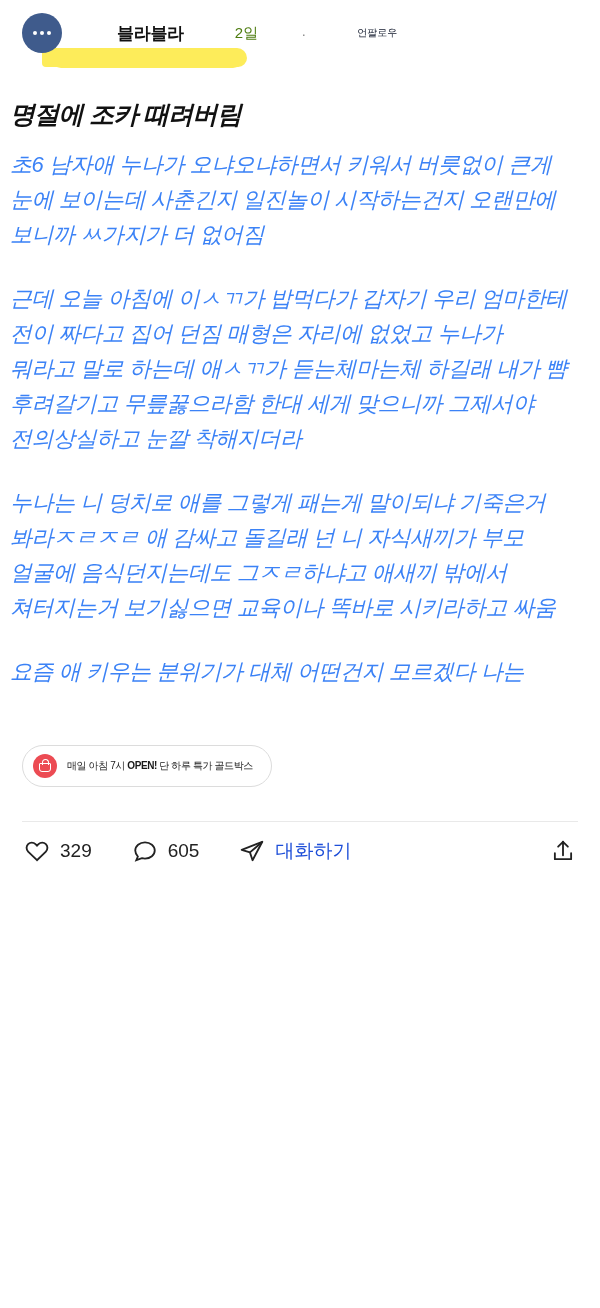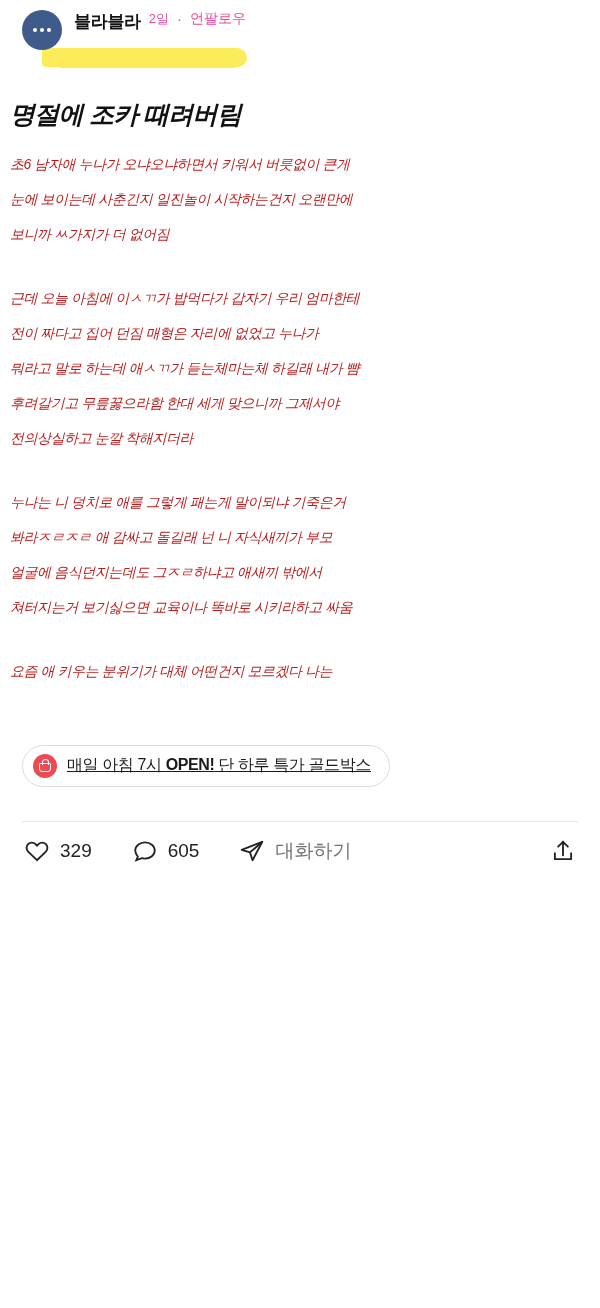--- a/index.html
+++ b/index.html
@@ -19,24 +19,25 @@
     min-height: 1308px;
     box-sizing: border-box;
     position: relative;
     background: #ffffff;
     overflow: hidden;
   }
 
   
   .post-header {
     display: flex;
-    align-items: flex-start;
+    align-items: center;
     padding: 10px 36px 0 22px;
     height: 56px;
     box-sizing: border-box;
+    gap: 43px;
   }
   .avatar {
     width: 40px;
     height: 40px;
     border-radius: 50%;
     background: #3f5b8c;
     position: relative;
     flex: 0 0 auto;
     margin-right: 12px;
     display: flex;
@@ -55,32 +56,31 @@
     background: #ffffff;
   }
   .author {
     font-size: 17px;
     font-weight: 700;
     color: #111111;
     margin-right: 8px;
     letter-spacing: -0.3px;
   }
   .timestamp {
-    font-size: 13px;
-    color: #ec4899;
-    margin-right: 8px;
+    font-size: 15px;
+    color: #4d7c0f;
   }
   .dot-sep {
     font-size: 15px;
     color: #8e8e8e;
     margin-right: 8px;
   }
   .unfollow {
-    font-size: 14px;
-    color: #ec4899;
+    font-size: 10px;
+    color: #0f172a;
     font-weight: 400;
   }
 
   
   .highlight-stroke {
     position: absolute;
     left: 42px;
     top: 48px;
     width: 205px;
     height: 19px;
@@ -108,24 +108,24 @@
   }
   .post-title {
     font-size: 25px;
     font-weight: 700;
     letter-spacing: -0.7px;
     color: #111111;
     margin: 42px 0 16px 0;
     line-height: 1.3;
   }
   .para {
-    font-size: 14px;
+    font-size: 22px;
     line-height: 35px;
     letter-spacing: -0.45px;
-    color: #b91c1c;
+    color: #3b82f6;
     margin: 0 0 29px 0;
     white-space: pre-wrap;
     word-break: keep-all;
   }
   .para:last-of-type { margin-bottom: 16px; }
 
   
   .ads {
     margin-top: 56px;
     padding: 0 22px;
@@ -168,25 +168,24 @@
     left: 8.5px;
     top: 5.5px;
     width: 7px;
     height: 6px;
     border: 1.6px solid #ffffff;
     border-bottom: none;
     border-radius: 4px 4px 0 0;
     box-sizing: border-box;
   }
   .ad-text {
-    font-size: 16px;
+    font-size: 10px;
     letter-spacing: -0.4px;
     color: #1a1a1a;
     white-space: nowrap;
-    text-decoration: underline;
   }
   .ad-text b { font-weight: 700; }
 
   
   .divider {
     height: 1px;
     background: #e9e9e9;
     margin: 22px 22px 0 22px;
   }
   .actions {
@@ -201,21 +200,21 @@
     margin-right: 40px;
   }
   .action .count {
     font-size: 19px;
     color: #222222;
     margin-left: 10px;
     font-weight: 400;
   }
   .action .label {
     font-size: 19px;
-    color: #737373;
+    color: #1d4ed8;
     margin-left: 10px;
   }
   .spacer { flex: 1 1 auto; }
   svg { display: block; }
 </style>
 </head>
 <body>
 
 <div class="page">
 

